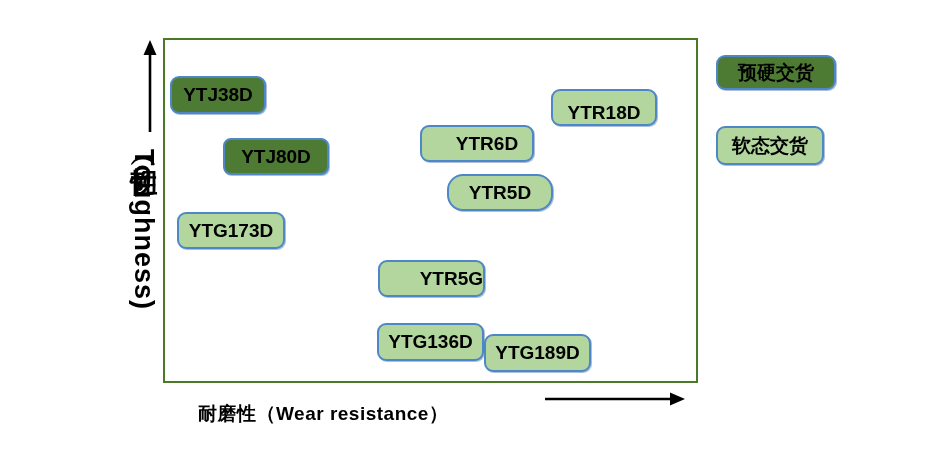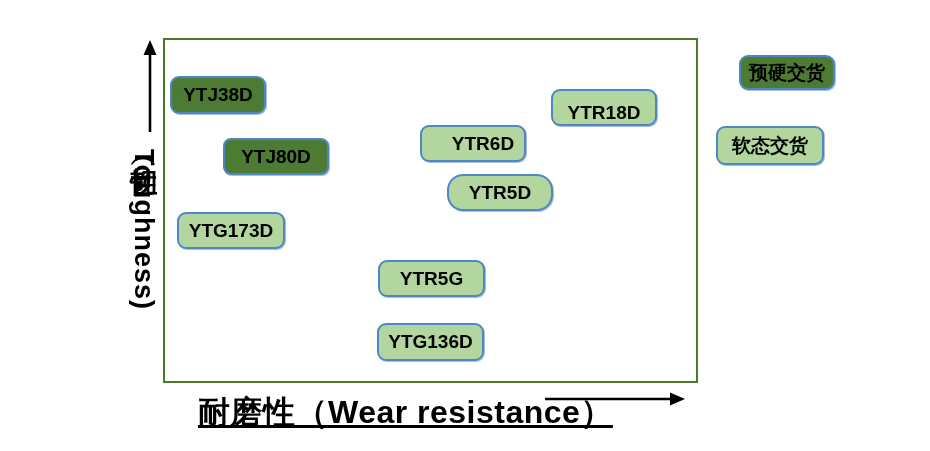--- a/index.html
+++ b/index.html
@@ -36,27 +36,26 @@
     font-size: 19px;
     font-weight: bold;
     color: var(--label-text, #000000);
     box-shadow: 1px 1px 0 rgba(70,110,170,0.45);
   }
   .grade-box.dark  { background: var(--pre-hardened-fill, #4e7b33); }
   .grade-box.light { background: var(--soft-fill, #b2d69e); }
   .axis-label-x {
     position: absolute;
     left: 198px;
-    top: 391px;
-    font-size: 32px;
+    top: 401px;
+    font-size: 19px;
     font-weight: 600;
     color: #000000;
     white-space: nowrap;
     letter-spacing: 0.5px;
-    text-decoration: underline;
   }
   .axis-label-y {
     position: absolute;
     left: 126px;
     top: 146px;
     font-size: 27px;
     font-weight: 600;
     color: #000000;
     writing-mode: vertical-rl;
     text-orientation: mixed;
@@ -83,42 +82,45 @@
   </div>
 
   <div class="grade-box dark" style="left:223px; top:138px; width:106px; height:37px;border-radius:8px;">
     <span>YTJ80D</span>
   </div>
 
   <div class="grade-box light" style="left:177px; top:212px; width:108px; height:37px;">
     <span>YTG173D</span>
   </div>
 
-  <div class="grade-box light" style="left:420px; top:125px; width:106px; height:37px;padding-left:20px;">
+  <div class="grade-box light" style="left:420px; top:125px; width:114px; height:37px;padding-left:20px;">
     <span>YTR6D</span>
   </div>
 
   <div class="grade-box light" style="left:447px; top:174px; width:106px; height:37px;border-radius:16px;">
     <span>YTR5D</span>
   </div>
 
   <div class="grade-box light" style="left:551px; top:89px; width:106px; height:37px;align-items:flex-end;">
     <span>YTR18D</span>
   </div>
 
-  <div class="grade-box light" style="left:378px; top:260px; width:107px; height:37px;">
+  <div class="grade-box light" style="left:378px; top:260px; width:107px; height:37px;justify-content:flex-end;">
     <span>YTR5G</span>
   </div>
 
   <div class="grade-box light" style="left:377px; top:323px; width:107px; height:38px; z-index:1;">
     <span>YTG136D</span>
   </div>
 
+  <div class="grade-box light" style="left:484px; top:334px; width:107px; height:38px; z-index:2;">
+    <span>YTG189D</span>
+  </div>
 
-  <div class="grade-box dark" style="left:716px; top:55px; width:96px; height:35px;margin-left:23px;">
+  <div class="grade-box dark" style="left:716px; top:55px; width:120px; height:35px;">
     <span>预硬交货</span>
   </div>
 
   <div class="grade-box light" style="left:716px; top:126px; width:108px; height:39px;">
     <span>软态交货</span>
   </div>
 
   <div class="axis-label-x">耐磨性（Wear resistance）</div>
 
   <svg class="arrow-svg" style="left:543px; top:390px;" width="145" height="20">

